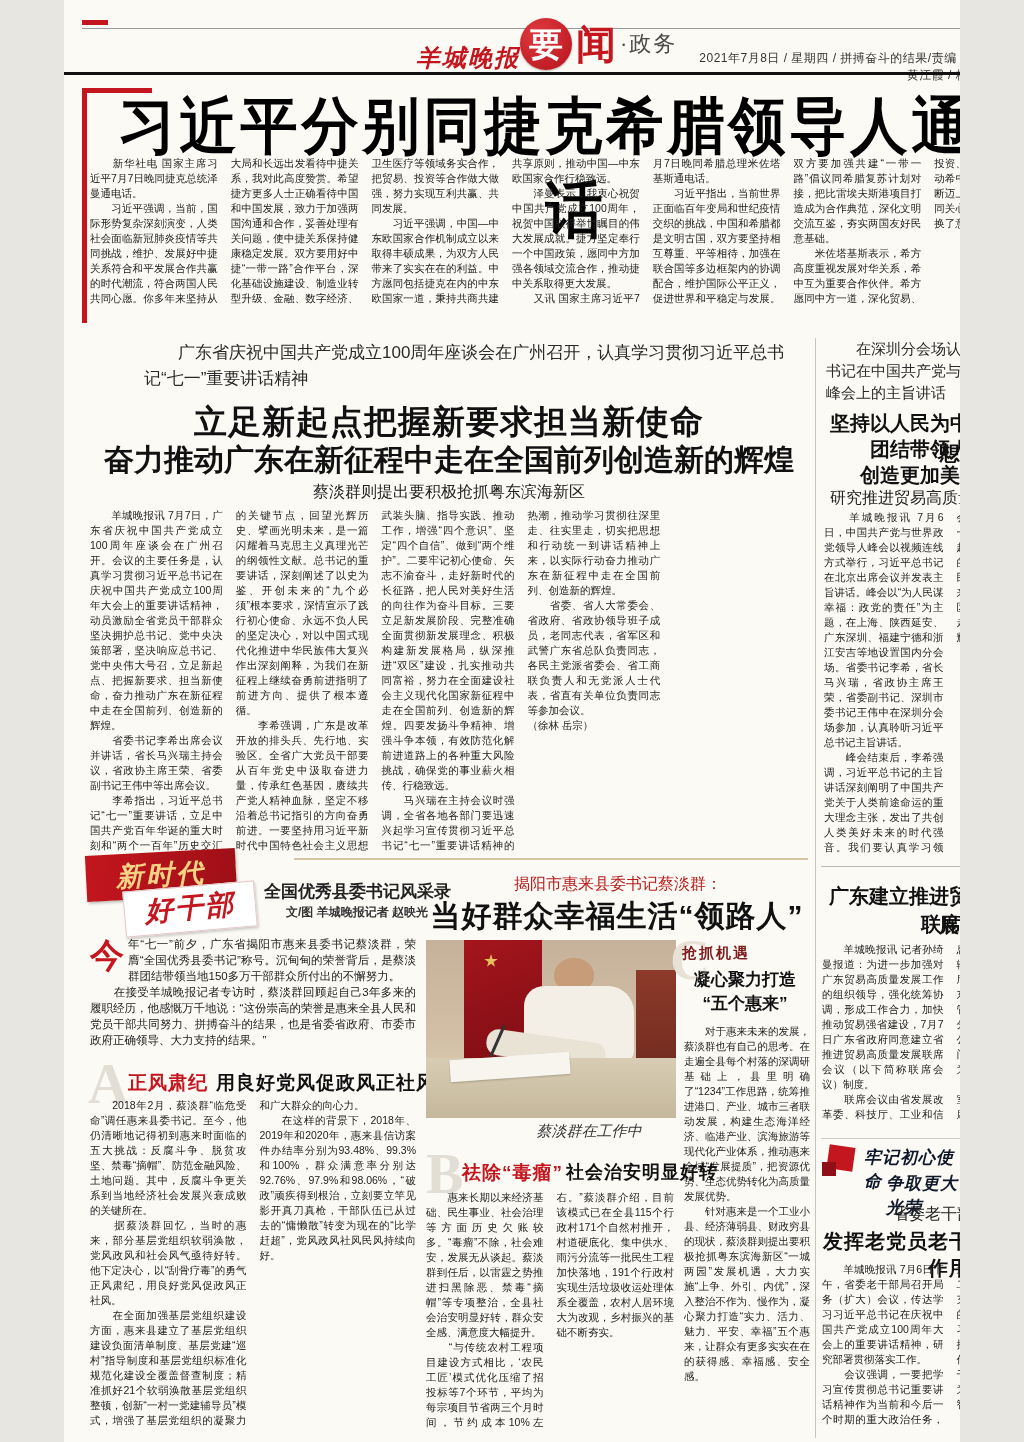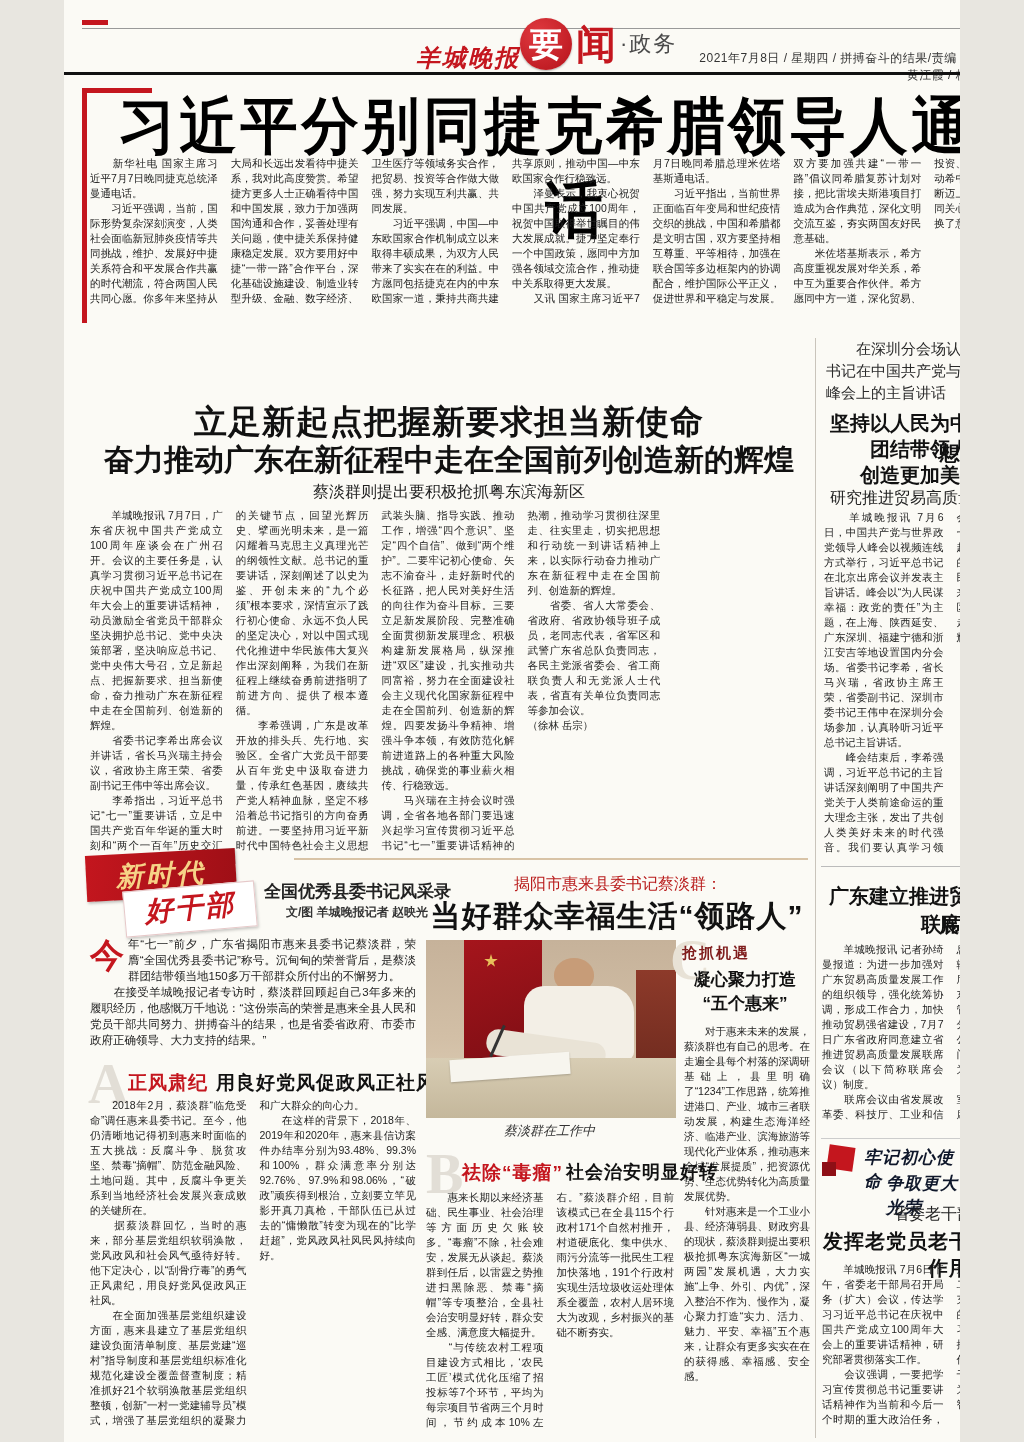--- a/index.html
+++ b/index.html
@@ -36,21 +36,21 @@
   .series-byline{font-size:12px;color:#333;font-weight:bold;}
   .intro{font-size:11.5px;line-height:16px;text-align:justify;white-space:pre-line;color:#222;}
   .dropcap{float:left;color:#c4161e;font-size:34px;font-weight:bold;line-height:34px;margin:2px 4px 0 0;}
   .sec-letter{font-size:56px;font-weight:bold;color:#e2ded6;font-family:"Liberation Serif",serif;}
   .sec-tag{color:#c4161e;font-size:19px;font-weight:900;letter-spacing:1px;}
   .sec-title{color:#111;font-size:19px;font-weight:800;letter-spacing:1px;}
   .c-tag{color:#7f1d1d;font-size:15px;font-weight:900;text-align:left;letter-spacing:2px;}
   .c-sub{color:#111;font-size:17px;font-weight:800;text-align:center;line-height:24px;}
   .profile-kicker{font-size:16px;color:#b91c1c;text-align:center;}
   .profile-headline{font-size:30px;font-weight:800;color:#111;text-align:center;letter-spacing:1px;}
-  .caption{font-size:13px;color:#333;font-family:"Liberation Serif",serif;font-style:italic;text-align:left;}
+  .caption{font-size:15px;color:#333;font-family:"Liberation Serif",serif;font-style:italic;text-align:center;}
   .trade-h{font-size:20px;font-weight:800;text-align:center;color:#111;line-height:29px;}
   .badge-line{color:#0f172a;font-size:17px;font-weight:900;font-style:italic;letter-spacing:1px;line-height:24px;}
   .vet-kicker{font-size:16px;color:#222;text-align:center;}
   .vet-h{font-size:20px;font-weight:800;color:#111;text-align:center;letter-spacing:1px;}
   .logo-new{position:absolute;left:0;top:0;width:150px;height:46px;background:linear-gradient(100deg,#c4161e,#9e0f16);
             transform:rotate(-3deg);box-shadow:1px 2px 3px rgba(0,0,0,.25);}
   .logo-new span{display:block;text-align:center;font-size:27px;font-weight:900;font-style:italic;color:#f6d387;line-height:46px;letter-spacing:3px;}
   .logo-good{position:absolute;left:38px;top:34px;width:130px;height:44px;background:#fff;border:1px solid #e6c9c9;
              transform:rotate(-5deg);box-shadow:1px 2px 3px rgba(0,0,0,.2);}
   .logo-good span{display:block;text-align:center;font-size:28px;font-weight:900;font-style:italic;color:#c4161e;line-height:42px;letter-spacing:2px;}
@@ -80,20 +80,21 @@
 
   <div class="abs lead-headline" style="left:30px;top:92px;width:964px;">习近平分别同捷克希腊领导人通电话</div>
   <div class="abs bodytext cols7" style="left:26px;top:156px;width:972px;height:164px;">　　新华社电 国家主席习近平7月7日晚同捷克总统泽曼通电话。
 　　习近平强调，当前，国际形势复杂深刻演变，人类社会面临新冠肺炎疫情等共同挑战，维护、发展好中捷关系符合和平发展合作共赢的时代潮流，符合两国人民共同心愿。你多年来坚持从大局和长远出发看待中捷关系，我对此高度赞赏。希望捷方更多人士正确看待中国和中国发展，致力于加强两国沟通和合作，妥善处理有关问题，使中捷关系保持健康稳定发展。双方要用好中捷“一带一路”合作平台，深化基础设施建设、制造业转型升级、金融、数字经济、卫生医疗等领域务实合作，把贸易、投资等合作做大做强，努力实现互利共赢、共同发展。
 　　习近平强调，中国—中东欧国家合作机制成立以来取得丰硕成果，为双方人民带来了实实在在的利益。中方愿同包括捷克在内的中东欧国家一道，秉持共商共建共享原则，推动中国—中东欧国家合作行稳致远。
 　　泽曼表示，我衷心祝贺中国共产党成立100周年，祝贺中国取得举世瞩目的伟大发展成就。捷方坚定奉行一个中国政策，愿同中方加强各领域交流合作，推动捷中关系取得更大发展。
 　　又讯 国家主席习近平7月7日晚同希腊总理米佐塔基斯通电话。
 　　习近平指出，当前世界正面临百年变局和世纪疫情交织的挑战，中国和希腊都是文明古国，双方要坚持相互尊重、平等相待，加强在联合国等多边框架内的协调配合，维护国际公平正义，促进世界和平稳定与发展。双方要加强共建“一带一路”倡议同希腊复苏计划对接，把比雷埃夫斯港项目打造成为合作典范，深化文明交流互鉴，夯实两国友好民意基础。
 　　米佐塔基斯表示，希方高度重视发展对华关系，希中互为重要合作伙伴。希方愿同中方一道，深化贸易、投资、海运等领域合作，推动希中全面战略伙伴关系不断迈上新台阶。双方还就共同关心的国际和地区问题交换了意见。</div>
 
+  <div class="abs kicker" style="left:80px;top:340px;width:650px;">　　广东省庆祝中国共产党成立100周年座谈会在广州召开，认真学习贯彻习近平总书记“七一”重要讲话精神</div>
   <div class="abs mid-h1" style="left:26px;top:400px;width:718px;">立足新起点把握新要求担当新使命</div>
   <div class="abs mid-h2" style="left:26px;top:440px;width:718px;">奋力推动广东在新征程中走在全国前列创造新的辉煌</div>
   <div class="abs byline" style="left:26px;top:482px;width:718px;">蔡淡群则提出要积极抢抓粤东滨海新区</div>
   <div class="abs bodytext cols5" style="left:26px;top:508px;width:716px;height:348px;">　　羊城晚报讯 7月7日，广东省庆祝中国共产党成立100周年座谈会在广州召开。会议的主要任务是，认真学习贯彻习近平总书记在庆祝中国共产党成立100周年大会上的重要讲话精神，动员激励全省党员干部群众坚决拥护总书记、党中央决策部署，坚决响应总书记、党中央伟大号召，立足新起点、把握新要求、担当新使命，奋力推动广东在新征程中走在全国前列、创造新的辉煌。
 　　省委书记李希出席会议并讲话，省长马兴瑞主持会议，省政协主席王荣、省委副书记王伟中等出席会议。
 　　李希指出，习近平总书记“七一”重要讲话，立足中国共产党百年华诞的重大时刻和“两个一百年”历史交汇的关键节点，回望光辉历史、擘画光明未来，是一篇闪耀着马克思主义真理光芒的纲领性文献。总书记的重要讲话，深刻阐述了以史为鉴、开创未来的“九个必须”根本要求，深情宣示了践行初心使命、永远不负人民的坚定决心，对以中国式现代化推进中华民族伟大复兴作出深刻阐释，为我们在新征程上继续奋勇前进指明了前进方向、提供了根本遵循。
 　　李希强调，广东是改革开放的排头兵、先行地、实验区。全省广大党员干部要从百年党史中汲取奋进力量，传承红色基因，赓续共产党人精神血脉，坚定不移沿着总书记指引的方向奋勇前进。一要坚持用习近平新时代中国特色社会主义思想武装头脑、指导实践、推动工作，增强“四个意识”、坚定“四个自信”、做到“两个维护”。二要牢记初心使命、矢志不渝奋斗，走好新时代的长征路，把人民对美好生活的向往作为奋斗目标。三要立足新发展阶段、完整准确全面贯彻新发展理念、积极构建新发展格局，纵深推进“双区”建设，扎实推动共同富裕，努力在全面建设社会主义现代化国家新征程中走在全国前列、创造新的辉煌。四要发扬斗争精神、增强斗争本领，有效防范化解前进道路上的各种重大风险挑战，确保党的事业薪火相传、行稳致远。
 　　马兴瑞在主持会议时强调，全省各地各部门要迅速兴起学习宣传贯彻习近平总书记“七一”重要讲话精神的热潮，推动学习贯彻往深里走、往实里走，切实把思想和行动统一到讲话精神上来，以实际行动奋力推动广东在新征程中走在全国前列、创造新的辉煌。
 　　省委、省人大常委会、省政府、省政协领导班子成员，老同志代表，省军区和武警广东省总队负责同志，各民主党派省委会、省工商联负责人和无党派人士代表，省直有关单位负责同志等参加会议。
 （徐林 岳宗）</div>

